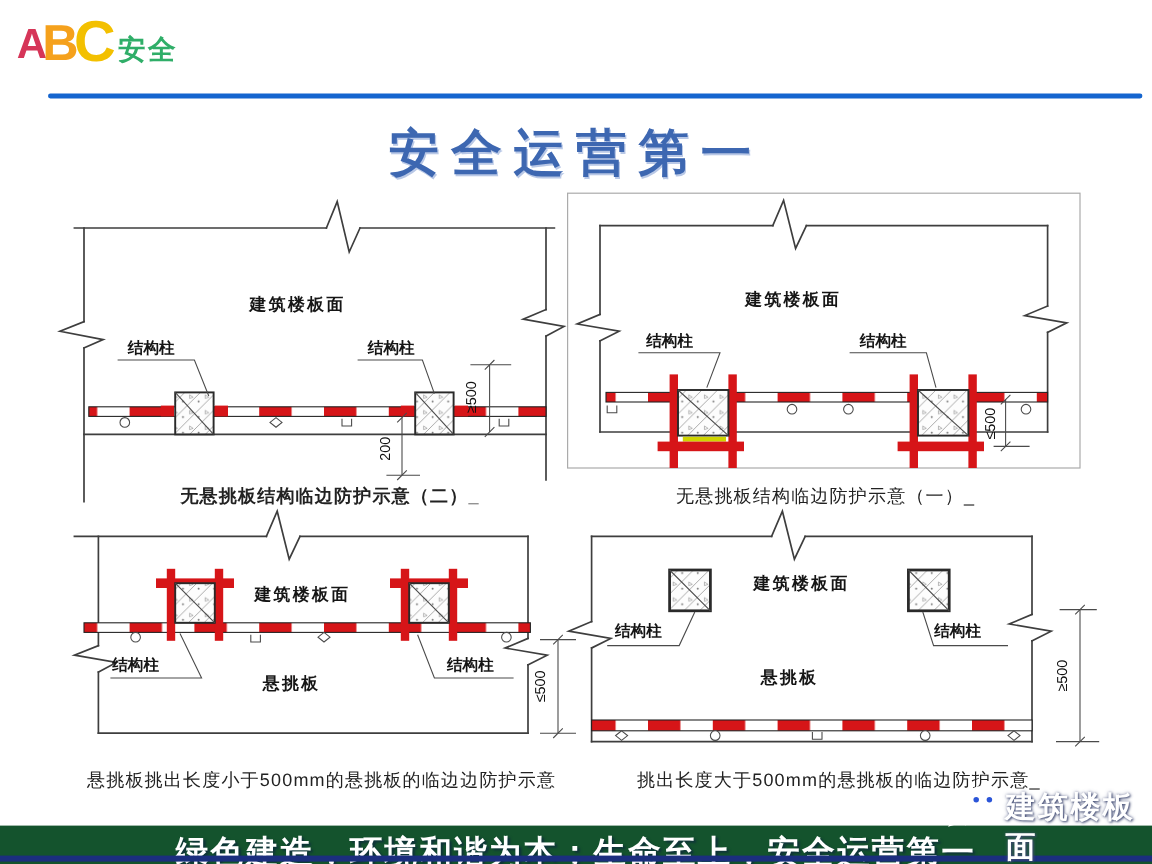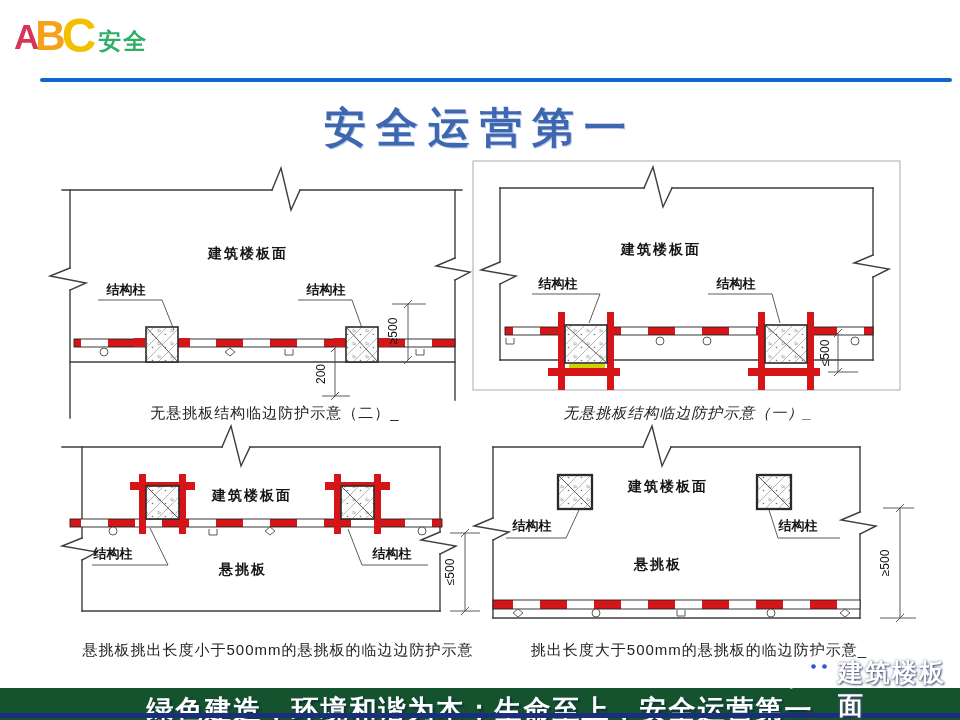--- a/index.html
+++ b/index.html
@@ -231,23 +231,23 @@
     <text class="lb2" x="798" y="530" text-anchor="middle">结构柱</text>
     <path class="t" d="M840,538 H778 L769,510"></path>
     <g>
       <path class="t" d="M883,508 H914 M900,508 V618 M880,618 H916"></path>
       <path class="t" d="M896,512 l8,-8 M896,622 l8,-8"></path>
       <text class="dm" transform="translate(889,563) rotate(-90)" text-anchor="middle">≥500</text>
     </g>
   </g>
 </svg>
 
-<div class="cap" style="left:60px;top:404px;width:430px;">无悬挑板结构临边防护示意（二）_</div>
-<div class="cap" style="left:473px;top:404px;width:430px;font-style:italic;">无悬挑板结构临边防护示意（一）_</div>
-<div class="cap" style="left:62px;top:641px;width:432px;">悬挑板挑出长度小于500mm的悬挑板的临边边防护示意</div>
+<div class="cap" style="left:60px;top:404px;width:430px;font-weight:bold;">无悬挑板结构临边防护示意（二）_</div>
+<div class="cap" style="left:473px;top:404px;width:430px;">无悬挑板结构临边防护示意（一）_</div>
+<div class="cap" style="left:52px;top:641px;width:432px;">悬挑板挑出长度小于500mm的悬挑板的临边边防护示意</div>
 <div class="cap" style="left:488px;top:641px;width:422px;">挑出长度大于500mm的悬挑板的临边防护示意_</div>
 
 <div class="banner">
   <div class="slogan">绿色建造，环境和谐为本；生命至上，安全运营第一</div>
 </div>
 <div class="navy"></div>
 <svg class="wechat" width="52" height="48" viewBox="0 0 52 48">
   <ellipse cx="31" cy="21" rx="17" ry="14" fill="#ffffff"></ellipse>
   <path d="M21,32 l-5,8 l11,-4 z" fill="#ffffff"></path>
   <circle cx="25.5" cy="18.5" r="2.3" fill="#2b55d8"></circle>

